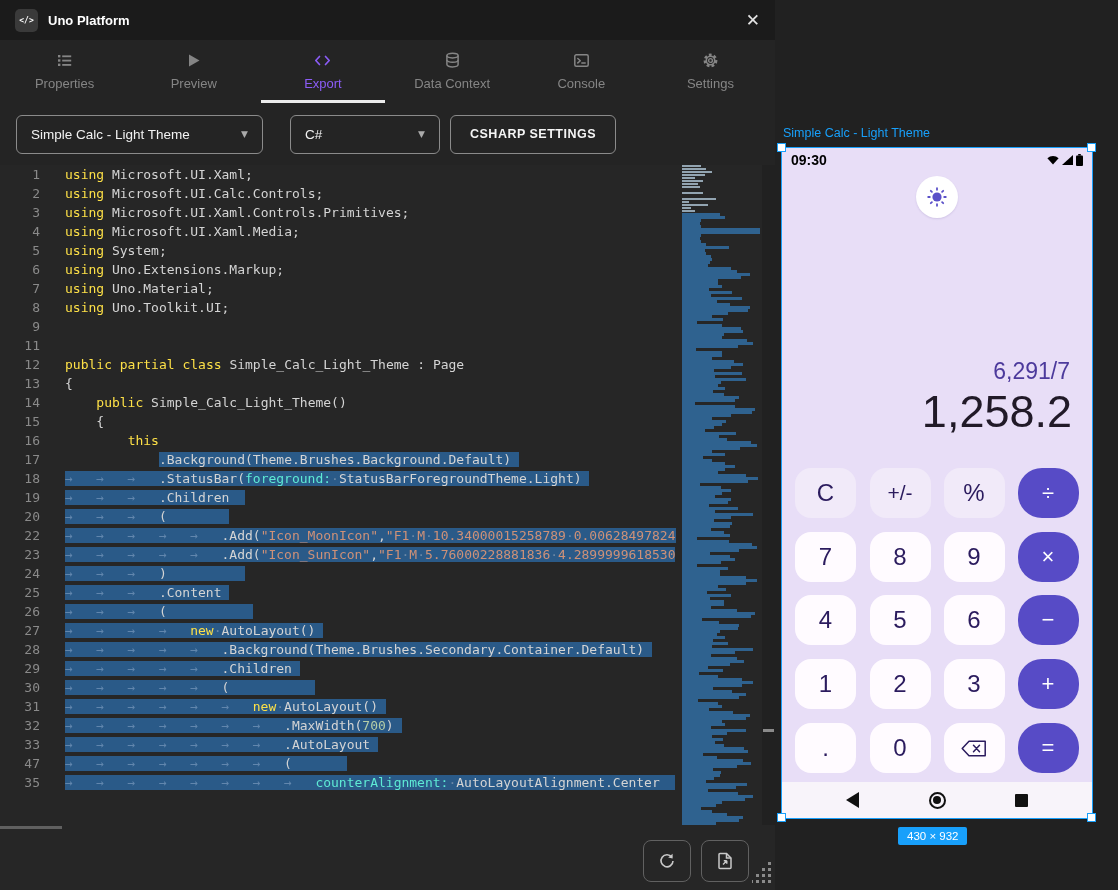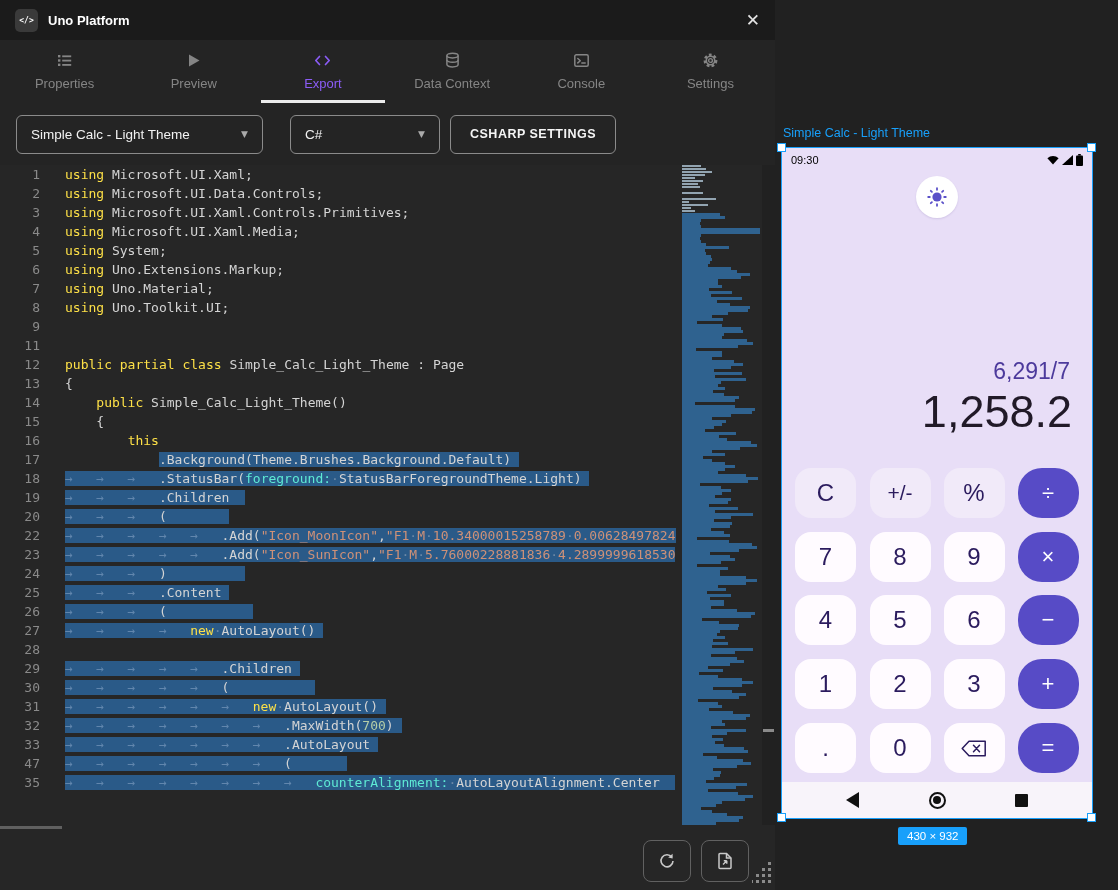--- a/index.html
+++ b/index.html
@@ -54,21 +54,21 @@
   
   .canvas{position:absolute;left:775px;top:0;width:343px;height:890px;background:#212121}
   .frame-label{position:absolute;left:8px;top:126px;color:#18a0fb;font-size:12.5px;cursor:pointer}
   .frame{position:absolute;left:7px;top:148px;width:310px;height:670px;background:#e8def7;
          outline:1.5px solid #18a0fb;overflow:hidden}
   .handle{position:absolute;width:9px;height:9px;background:#fff;border:1.5px solid #18a0fb;cursor:nwse-resize}
   .badge{position:absolute;left:123px;top:827px;background:#18a0fb;color:#fff;font-size:11.5px;
          padding:3px 9px;border-radius:2px;white-space:nowrap}
 
   .sb{position:absolute;top:0;left:0;right:0;height:24px;display:flex;align-items:center;padding:0 9px;color:#000}
-  .sb-time{font-size:11px;font-weight:400}
+  .sb-time{font-size:14px;font-weight:700}
   .sb-icons{margin-left:auto;display:flex;gap:3px;align-items:center}
   .sun{position:absolute;top:28px;left:134px;width:42px;height:42px;border-radius:50%;background:#fff;
        display:flex;align-items:center;justify-content:center;cursor:pointer;box-shadow:0 1px 2px rgba(80,60,140,.15)}
   .expr{position:absolute;top:210px;right:22px;font-size:23px;color:#4c3a9c}
   .result{position:absolute;top:238px;right:20px;font-size:45px;color:#211a28}
   .key{position:absolute;width:61px;height:50px;display:flex;align-items:center;justify-content:center;
        font-size:24px;color:#2b1b5e;cursor:pointer;font-weight:500}
   .k-func{background:#f1eaf9;border-radius:16px}
   .k-num{background:#fffbff;border-radius:16px}
   .k-op{background:#574bc6;border-radius:24px;color:#fff;font-size:22px}
@@ -150,21 +150,21 @@
     </div>
     <div class="dd lang">
       <span>C#</span>
       <span class="caret">▼</span>
     </div>
     <div class="btn-outline">CSHARP SETTINGS</div>
   </div>
 
   <div class="editor" id="editor">
       <div class="cline"><span class="lnum">1</span><span class="kw">using</span><span class="pl"> Microsoft.UI.Xaml;</span></div>
-      <div class="cline"><span class="lnum">2</span><span class="kw">using</span><span class="pl"> Microsoft.UI.Data.Controls;</span></div>
+      <div class="cline"><span class="lnum">2</span><span class="kw">using</span><span class="pl"> Microsoft.UI.Calc.Controls;</span></div>
       <div class="cline"><span class="lnum">3</span><span class="kw">using</span><span class="pl"> Microsoft.UI.Xaml.Controls.Primitives;</span></div>
       <div class="cline"><span class="lnum">4</span><span class="kw">using</span><span class="pl"> Microsoft.UI.Xaml.Media;</span></div>
       <div class="cline"><span class="lnum">5</span><span class="kw">using</span><span class="pl"> System;</span></div>
       <div class="cline"><span class="lnum">6</span><span class="kw">using</span><span class="pl"> Uno.Extensions.Markup;</span></div>
       <div class="cline"><span class="lnum">7</span><span class="kw">using</span><span class="pl"> Uno.Material;</span></div>
       <div class="cline"><span class="lnum">8</span><span class="kw">using</span><span class="pl"> Uno.Toolkit.UI;</span></div>
       <div class="cline"><span class="lnum">9</span></div>
       <div class="cline"><span class="lnum">11</span></div>
       <div class="cline"><span class="lnum">12</span><span class="kw">public</span><span class="pl"> </span><span class="kw">partial</span><span class="pl"> </span><span class="kw">class</span><span class="pl"> Simple_Calc_Light_Theme : Page</span></div>
       <div class="cline"><span class="lnum">13</span><span class="pl">{</span></div>
@@ -174,21 +174,21 @@
       <div class="cline"><span class="lnum">17</span>            <span class="selbg"><span class="pl">.Background(Theme.Brushes.Background.Default)</span>&nbsp;</span></div>
       <div class="cline"><span class="lnum">18</span><span class="selbg"><span class="tb">→</span><span class="tb">→</span><span class="tb">→</span><span class="pl">.StatusBar(</span><span class="arg">foreground:</span><span class="wsd">·</span><span class="pl">StatusBarForegroundTheme.Light)</span>&nbsp;</span></div>
       <div class="cline"><span class="lnum">19</span><span class="selbg"><span class="tb">→</span><span class="tb">→</span><span class="tb">→</span><span class="pl">.Children</span>&nbsp;&nbsp;</span></div>
       <div class="cline"><span class="lnum">20</span><span class="selbg"><span class="tb">→</span><span class="tb">→</span><span class="tb">→</span><span class="pl">(</span>&nbsp;&nbsp;&nbsp;&nbsp;&nbsp;&nbsp;&nbsp;&nbsp;</span></div>
       <div class="cline"><span class="lnum">22</span><span class="selbg"><span class="tb">→</span><span class="tb">→</span><span class="tb">→</span><span class="tb">→</span><span class="tb">→</span><span class="pl">.Add(</span><span class="str">"Icon_MoonIcon"</span><span class="pl">,</span><span class="str">"F1</span><span class="wsd">·</span><span class="str">M</span><span class="wsd">·</span><span class="str">10.34000015258789</span><span class="wsd">·</span><span class="str">0.00628497824040</span></span></div>
       <div class="cline"><span class="lnum">23</span><span class="selbg"><span class="tb">→</span><span class="tb">→</span><span class="tb">→</span><span class="tb">→</span><span class="tb">→</span><span class="pl">.Add(</span><span class="str">"Icon_SunIcon"</span><span class="pl">,</span><span class="str">"F1</span><span class="wsd">·</span><span class="str">M</span><span class="wsd">·</span><span class="str">5.76000228881836</span><span class="wsd">·</span><span class="str">4.2899999618530</span></span></div>
       <div class="cline"><span class="lnum">24</span><span class="selbg"><span class="tb">→</span><span class="tb">→</span><span class="tb">→</span><span class="pl">)</span>&nbsp;&nbsp;&nbsp;&nbsp;&nbsp;&nbsp;&nbsp;&nbsp;&nbsp;&nbsp;</span></div>
       <div class="cline"><span class="lnum">25</span><span class="selbg"><span class="tb">→</span><span class="tb">→</span><span class="tb">→</span><span class="pl">.Content</span>&nbsp;</span></div>
       <div class="cline"><span class="lnum">26</span><span class="selbg"><span class="tb">→</span><span class="tb">→</span><span class="tb">→</span><span class="pl">(</span>&nbsp;&nbsp;&nbsp;&nbsp;&nbsp;&nbsp;&nbsp;&nbsp;&nbsp;&nbsp;&nbsp;</span></div>
       <div class="cline"><span class="lnum">27</span><span class="selbg"><span class="tb">→</span><span class="tb">→</span><span class="tb">→</span><span class="tb">→</span><span class="kw">new</span><span class="wsd">·</span><span class="pl">AutoLayout()</span>&nbsp;</span></div>
-      <div class="cline"><span class="lnum">28</span></div>
+      <div class="cline"><span class="lnum">28</span><span class="selbg"><span class="tb">→</span><span class="tb">→</span><span class="tb">→</span><span class="tb">→</span><span class="tb">→</span><span class="pl">.Background(Theme.Brushes.Secondary.Container.Default)</span>&nbsp;</span></div>
       <div class="cline"><span class="lnum">29</span><span class="selbg"><span class="tb">→</span><span class="tb">→</span><span class="tb">→</span><span class="tb">→</span><span class="tb">→</span><span class="pl">.Children</span>&nbsp;</span></div>
       <div class="cline"><span class="lnum">30</span><span class="selbg"><span class="tb">→</span><span class="tb">→</span><span class="tb">→</span><span class="tb">→</span><span class="tb">→</span><span class="pl">(</span>&nbsp;&nbsp;&nbsp;&nbsp;&nbsp;&nbsp;&nbsp;&nbsp;&nbsp;&nbsp;&nbsp;</span></div>
       <div class="cline"><span class="lnum">31</span><span class="selbg"><span class="tb">→</span><span class="tb">→</span><span class="tb">→</span><span class="tb">→</span><span class="tb">→</span><span class="tb">→</span><span class="kw">new</span><span class="wsd">·</span><span class="pl">AutoLayout()</span>&nbsp;</span></div>
       <div class="cline"><span class="lnum">32</span><span class="selbg"><span class="tb">→</span><span class="tb">→</span><span class="tb">→</span><span class="tb">→</span><span class="tb">→</span><span class="tb">→</span><span class="tb">→</span><span class="pl">.MaxWidth(</span><span class="nm">700</span><span class="pl">)</span>&nbsp;</span></div>
       <div class="cline"><span class="lnum">33</span><span class="selbg"><span class="tb">→</span><span class="tb">→</span><span class="tb">→</span><span class="tb">→</span><span class="tb">→</span><span class="tb">→</span><span class="tb">→</span><span class="pl">.AutoLayout</span>&nbsp;</span></div>
       <div class="cline"><span class="lnum">47</span><span class="selbg"><span class="tb">→</span><span class="tb">→</span><span class="tb">→</span><span class="tb">→</span><span class="tb">→</span><span class="tb">→</span><span class="tb">→</span><span class="pl">(</span>&nbsp;&nbsp;&nbsp;&nbsp;&nbsp;&nbsp;&nbsp;</span></div>
       <div class="cline"><span class="lnum">35</span><span class="selbg"><span class="tb">→</span><span class="tb">→</span><span class="tb">→</span><span class="tb">→</span><span class="tb">→</span><span class="tb">→</span><span class="tb">→</span><span class="tb">→</span><span class="arg">counterAlignment:</span><span class="wsd">·</span><span class="pl">AutoLayoutAlignment.Center</span>&nbsp;&nbsp;</span></div>
     </div>
   <div class="minimap" id="minimap">
       <div class="mmrow">

